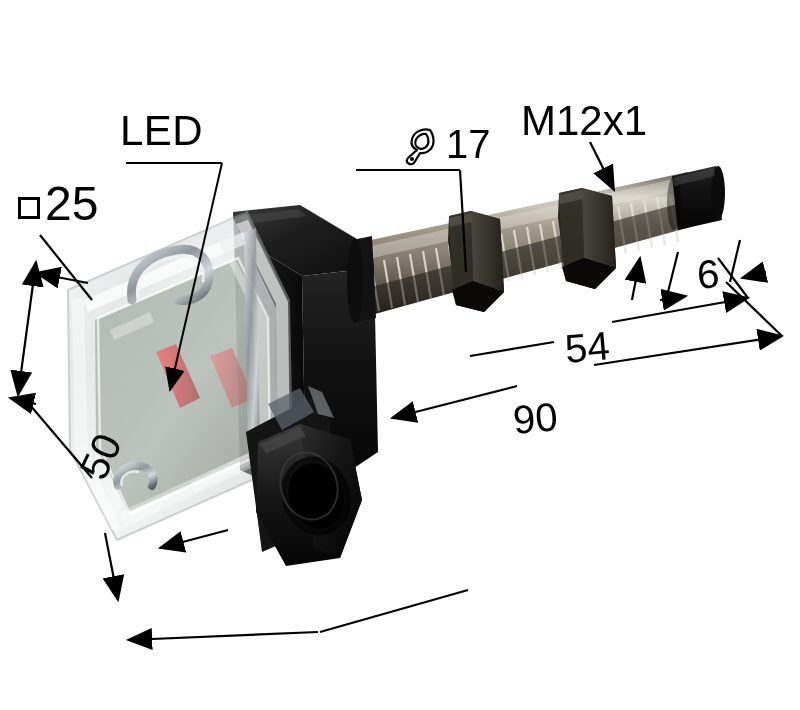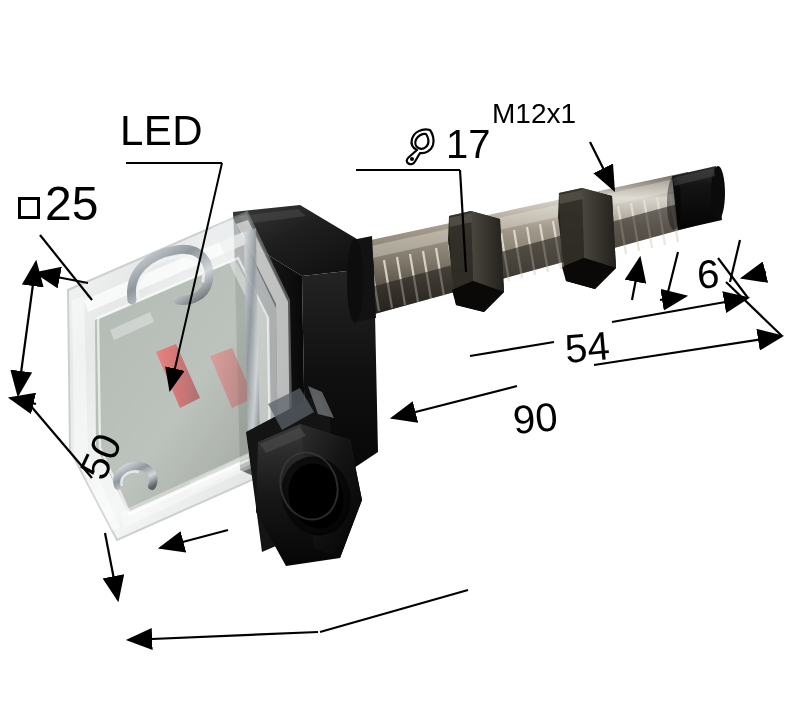--- a/index.html
+++ b/index.html
@@ -35,21 +35,21 @@
     font-weight: 400;
     color: #000;
     white-space: nowrap;
     line-height: 1;
     user-select: none;
   }
   .t-led    { left: 120px; top: 110px;  font-size: 42px; letter-spacing: 0.5px; }
   .t-sq25   { left: 18px;  top: 180px;  font-size: 48px; }
   .t-sqbox  { display:inline-block; width: 22px; height: 22px; border: 3px solid #000; margin-right: 5px; vertical-align: 1px; box-sizing: border-box;}
   .t-17     { left: 400px; top: 124px;  font-size: 40px; }
-  .t-m12    { left: 492px; top: 100px;  font-size: 28px; }
+  .t-m12    { left: 521px; top: 100px;  font-size: 42px; }
   .t-6      { left: 697px; top: 254px;  font-size: 40px; transform: rotate(-4deg); }
   .t-54     { left: 565px; top: 327px;  font-size: 40px; transform: rotate(-5deg); }
   .t-90     { left: 513px; top: 398px;  font-size: 40px; transform: rotate(-5deg); }
   .t-50     { left: 73px;  top: 468px;  font-size: 40px; transform: rotate(-65deg); transform-origin: left top; }
 </style>
 </head>
 <body>
 
 <div id="stage">
 

